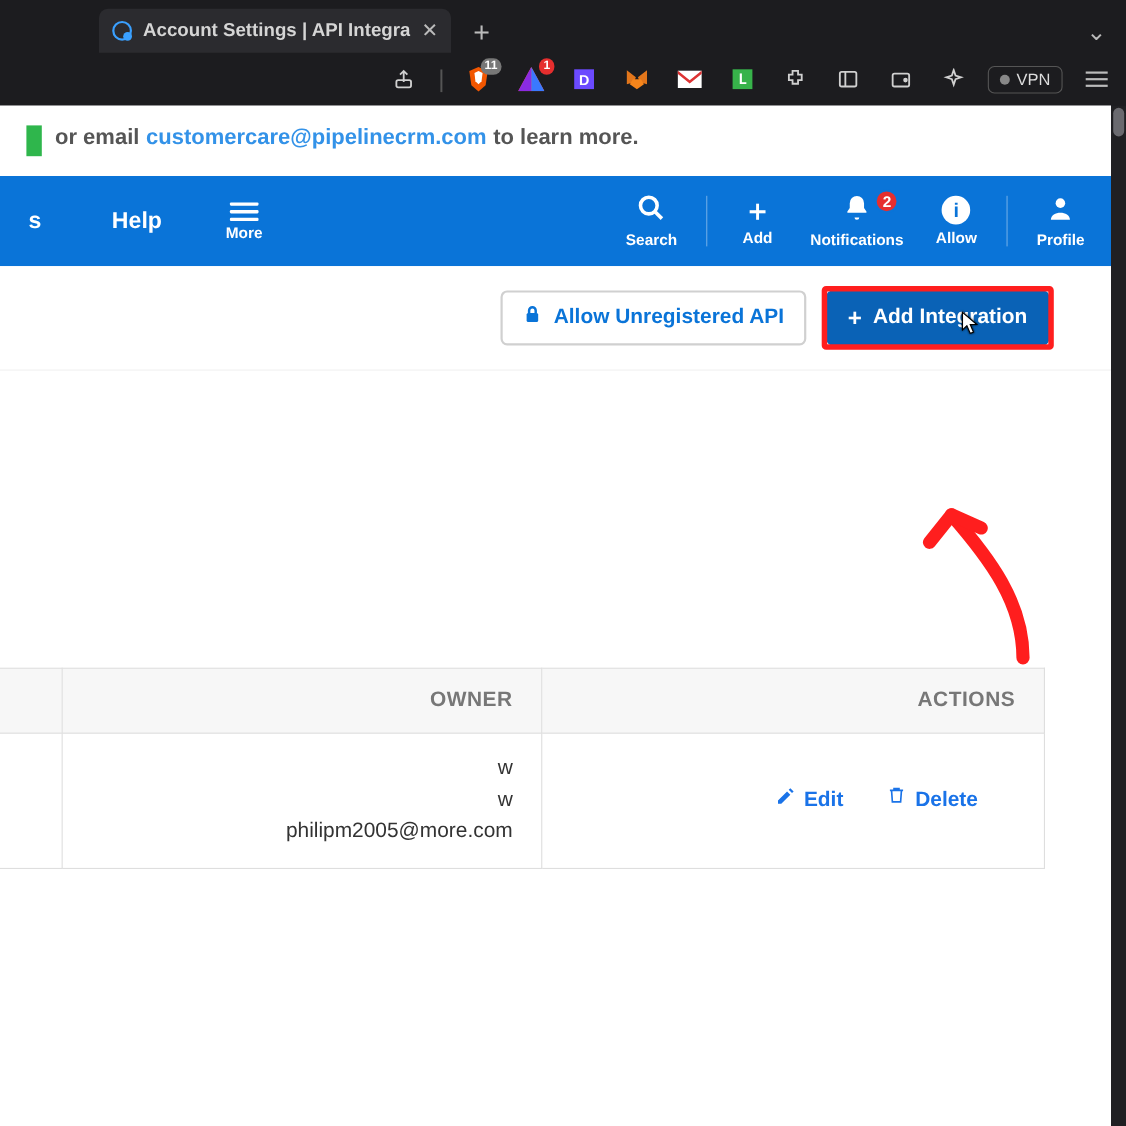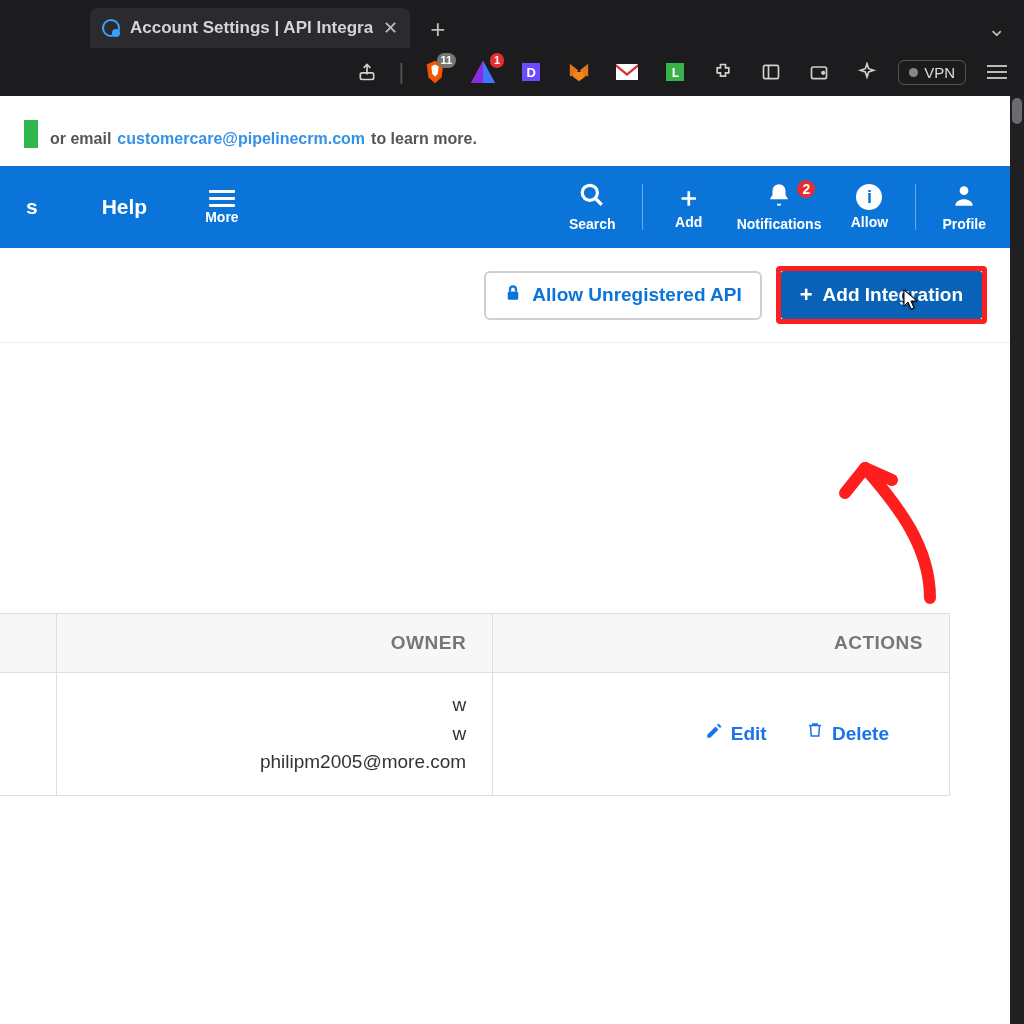--- a/index.html
+++ b/index.html
@@ -40,41 +40,41 @@
   .vpn .dot{width:9px;height:9px;background:#888;border-radius:50%;}
   .menu-ic{display:flex;flex-direction:column;gap:4px;}
   .menu-ic span{display:block;width:20px;height:2px;background:#bbb;}
 
   
   .page{position:absolute;left:0;top:96px;right:14px;bottom:0;background:var(--body-bg);color:#222;overflow:hidden;}
   .scrollgutter{position:absolute;right:0;top:96px;width:14px;bottom:0;background:#202023;}
   .scrollthumb{position:absolute;right:2px;top:98px;width:10px;height:26px;background:#6a6a6f;border-radius:5px;}
 
   
-  .banner{background:#fff;padding:18px 24px;font-size:16px;color:#555;font-weight:600;display:flex;align-items:flex-end;gap:6px;}
+  .banner{background:#fff;padding:18px 24px;font-size:20px;color:#555;font-weight:600;display:flex;align-items:flex-start;gap:6px;}
   .greensq{width:14px;height:28px;background:#2fb64c;margin-right:6px;}
-  .banner a{color:#3392e8;text-decoration:none;margin-top:16px;}
+  .banner a{color:#3392e8;text-decoration:none;}
 
   
   .nav{background:var(--nav-blue);height:82px;display:flex;align-items:center;color:#fff;padding:0 10px 0 0;}
   .nav-left{display:flex;align-items:center;gap:12px;padding-left:0;}
   .nav-item-left{font-size:21px;font-weight:600;padding:0 26px;}
   .nav-more{display:flex;flex-direction:column;align-items:center;gap:2px;padding:0 20px;}
   .nav-more .bars{display:flex;flex-direction:column;gap:4px;}
   .nav-more .bars span{width:26px;height:3px;background:#fff;border-radius:1px;}
   .nav-more .lbl{font-size:14px;font-weight:600;margin-top:0;}
   .nav-sep{width:1px;height:46px;background:rgba(255,255,255,.4);margin:0 12px;}
   .nav-right{margin-left:auto;display:flex;align-items:center;}
   .nav-ic{display:flex;flex-direction:column;align-items:center;font-size:14px;font-weight:600;gap:4px;padding:0 14px;position:relative;min-width:68px;}
   .nav-ic .glyph{font-size:26px;line-height:1;}
   .circ{width:26px;height:26px;border-radius:50%;background:#fff;color:var(--nav-blue);display:flex;align-items:center;justify-content:center;font-weight:900;font-size:18px;}
   .nbadge{position:absolute;top:-4px;right:18px;background:var(--badge);color:#fff;width:22px;height:22px;border-radius:11px;display:flex;align-items:center;justify-content:center;font-size:14px;font-weight:800;border:2px solid var(--nav-blue);}
 
   
-  .actions{background:#fff;display:flex;justify-content:flex-end;align-items:center;gap:18px;padding:22px 27px;border-bottom:1px solid #eee;}
+  .actions{background:#fff;display:flex;justify-content:flex-end;align-items:center;gap:18px;padding:22px 56px;border-bottom:1px solid #eee;}
   .btn{border-radius:6px;font-size:19px;font-weight:600;padding:10px 18px;display:flex;align-items:center;gap:10px;cursor:pointer;}
   .btn-outline{border:2px solid #d0d0d0;color:var(--nav-blue);background:#fff;}
   .btn-primary{background:#0a62b6;color:#fff;border:2px solid #0a62b6;position:relative;}
   .highlight-ring{position:absolute;inset:-6px;border:5px solid #ff1e1e;border-radius:4px;pointer-events:none;}
   .cursor{position:absolute;left:120px;top:16px;font-size:18px;color:#fff;filter:drop-shadow(0 0 1px #000);}
 
   
   .gap{height:270px;background:#fff;}
 
   

